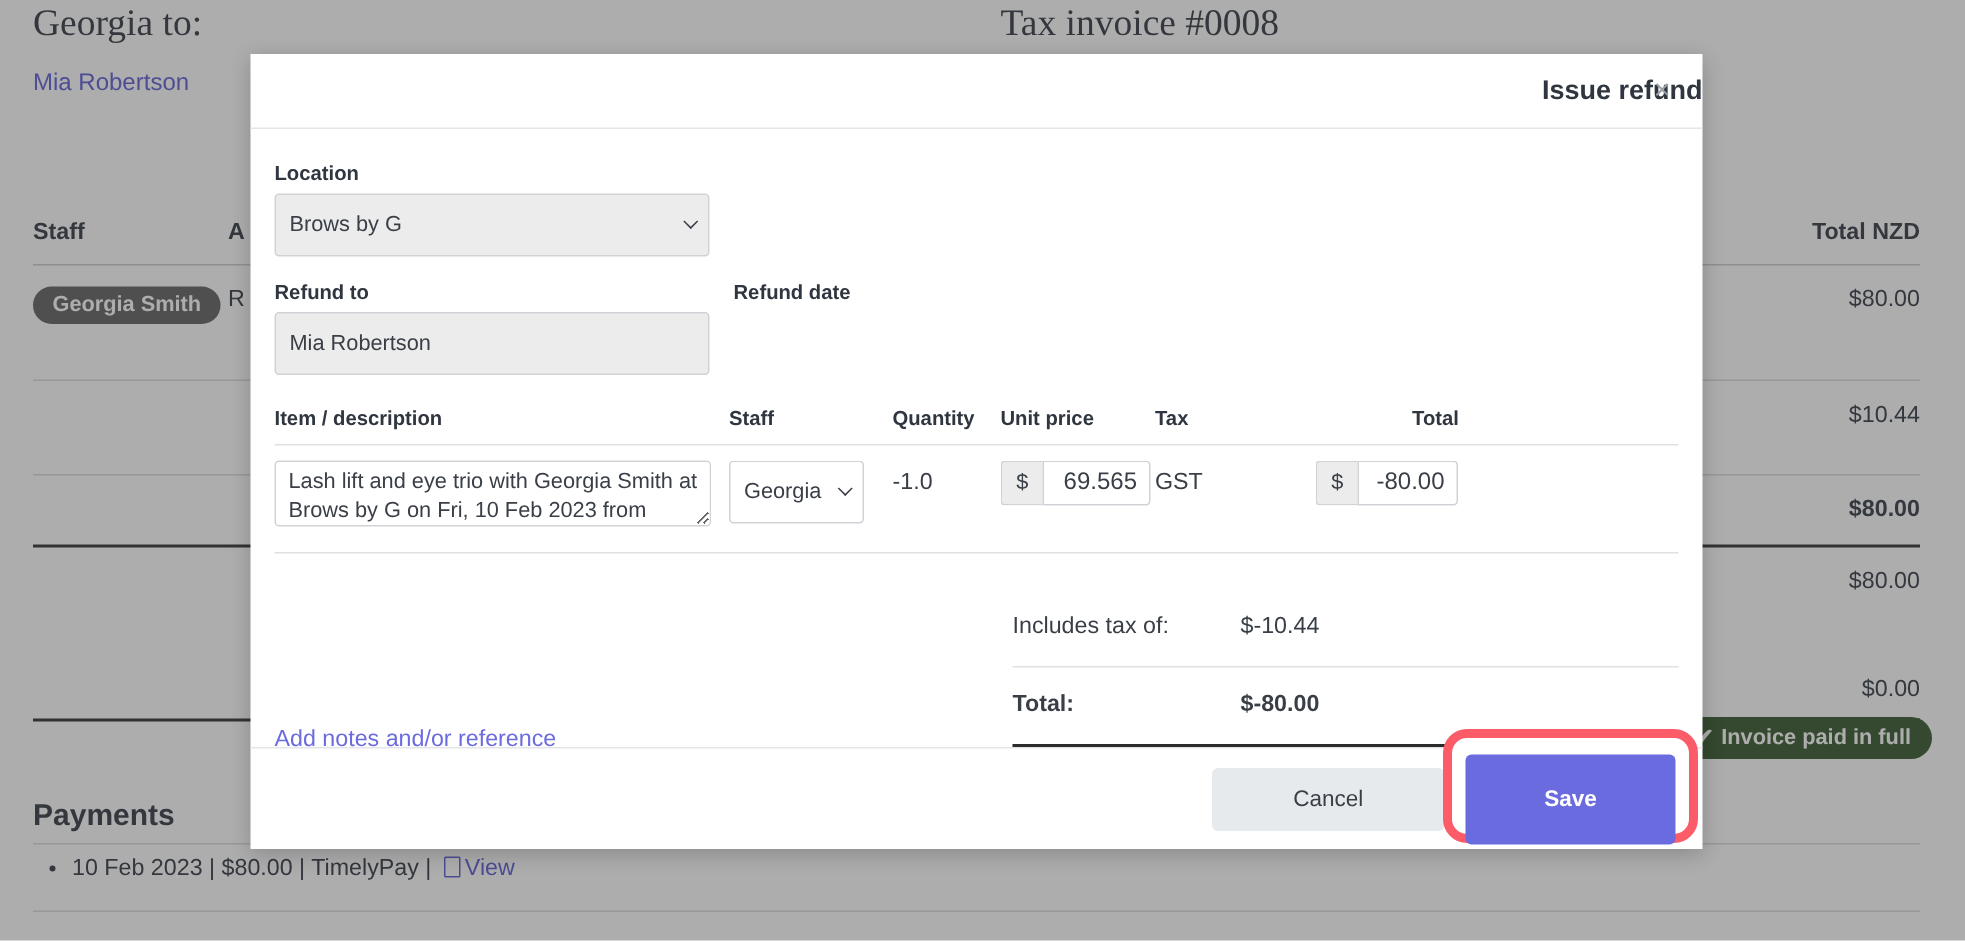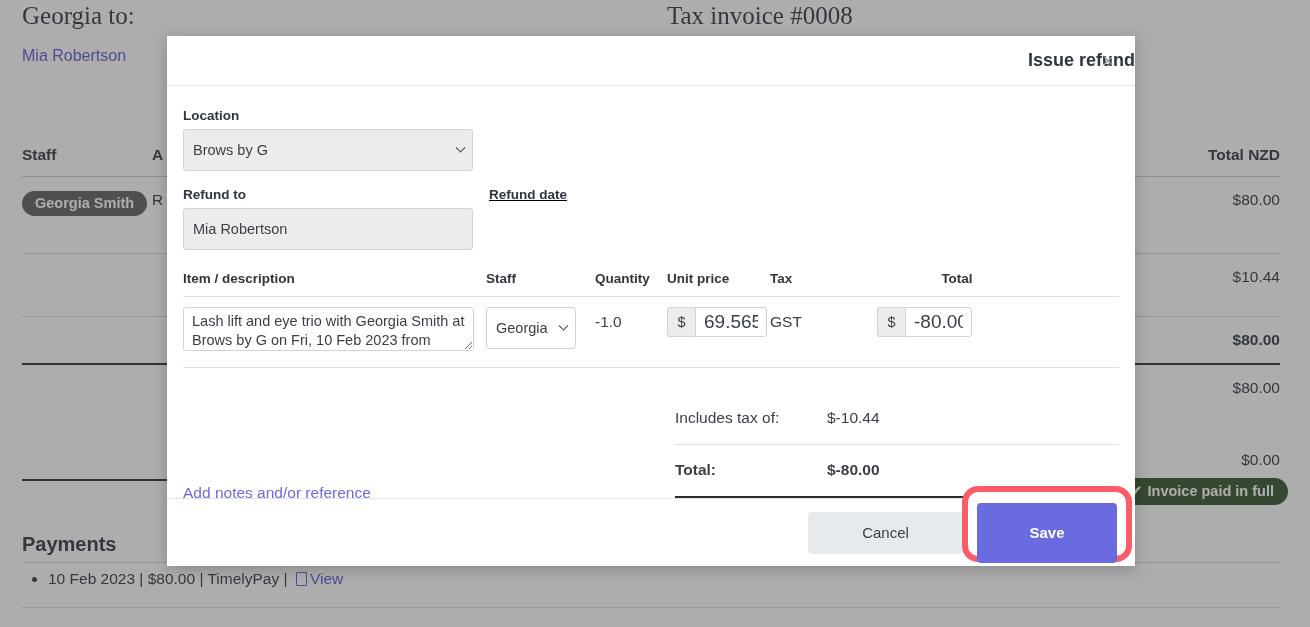--- a/index.html
+++ b/index.html
@@ -177,21 +177,21 @@
     border-bottom: 1.6px solid #3a3f47;
     transform: rotate(45deg) translate(-2px,-2px);
     pointer-events: none;
   }
 
   #row-location { position: absolute; left: 16px; top: 22px; }
   #loc-select { width: 290px; }
 
   #row-refund { position: absolute; left: 16px; top: 101px; display: flex; }
   #refund-to-input { width: 290px; }
-  #refund-date-group { margin-left: 16px; text-decoration: underline; }
+  #refund-date-group { margin-left: 16px; }
   #refund-date-input { width: 170px; }
 
   
   #item-table { position: absolute; left: 16px; top: 185px; width: 936px; }
   #item-head {
     display: flex;
     font-size: 13.5px; font-weight: bold; color: #2f3640;
     padding-bottom: 10px;
   }
   #item-row {
@@ -228,21 +228,21 @@
     width: 28px;
     border: 1px solid #cfd3d8; border-right: none;
     border-radius: 3px 0 0 3px;
     background: #ececec;
     display: flex; align-items: center; justify-content: center;
     font-size: 14.5px; color: #3a3f47;
   }
   .money-input {
     border: 1px solid #cfd3d8;
     border-radius: 0 3px 3px 0;
-    font-size: 19px; color: #3a3f47;
+    font-size: 16px; color: #3a3f47;
     text-align: right;
     padding: 12px 8px;
     font-family: "Liberation Sans", sans-serif;
     outline: none;
   }
   #unit-price-input { width: 72px; }
   #total-input { width: 67px; }
   #tax-text { font-size: 15.5px; color: #3a3f47; padding-top: 6px; }
 
   

